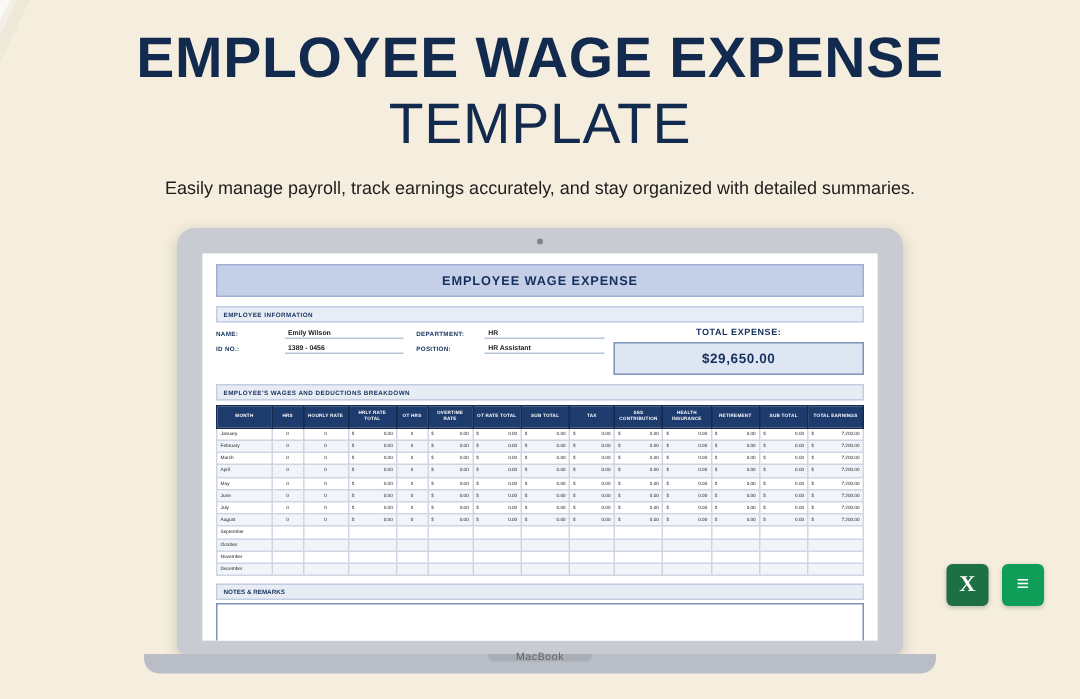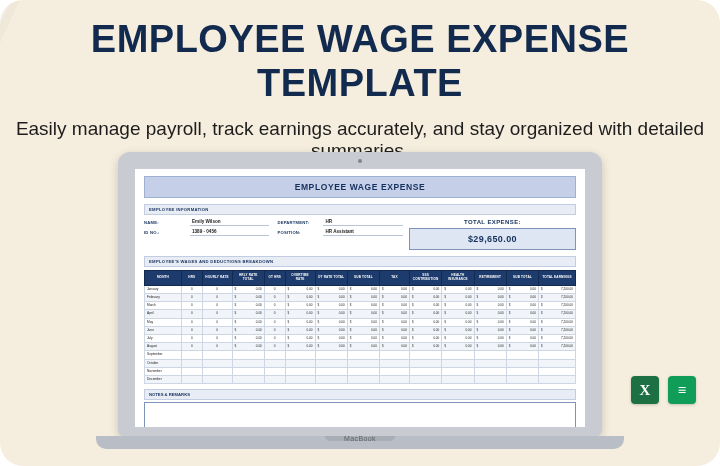--- a/index.html
+++ b/index.html
@@ -7,46 +7,45 @@
     margin: 0; padding: 0;
     width: 720px; height: 466px;
     overflow: hidden;
     font-family: "Liberation Sans", sans-serif;
   }
   #page {
     position: relative;
     width: 720px; height: 466px;
     background: #f5eede;
     overflow: hidden;
-    border-radius: 23px;
   }
   
   #page .tex {
     position: absolute; inset: 0;
     background:
       linear-gradient(115deg, rgba(255,255,255,0.55) 0 6px, rgba(0,0,0,0) 6px 60px),
       linear-gradient(115deg, rgba(0,0,0,0.025) 0 18px, rgba(0,0,0,0) 18px 120px),
       linear-gradient(115deg, rgba(255,255,255,0.4) 0 10px, rgba(0,0,0,0) 10px 90px);
     pointer-events: none;
   }
   .title-wrap {
     position: absolute; top: 20px; left: 0; width: 720px;
     text-align: center;
   }
   .title-line1 {
     font-size: 38px; font-weight: bold; letter-spacing: 0.5px;
     color: #122a4e; line-height: 1.05; margin: 0;
   }
   .title-line2 {
-    font-size: 38px; font-weight: bold; letter-spacing: 0.5px;
+    font-size: 38px; font-weight: normal; letter-spacing: 0.5px;
     color: #122a4e; line-height: 1.05; margin: 4px 0 12px 0;
   }
   .subtitle {
     position: absolute; top: 118px; left: 0; width: 720px;
-    text-align: center; font-size: 19px; color: #1d1d1d;
+    text-align: center; font-size: 12px; color: #1d1d1d;
   }
 
   
   #laptop {
     position: absolute; left: 118px; top: 152px;
     width: 484px; height: 300px;
   }
   .lid {
     position: absolute; left: 0; top: 0;
     width: 484px; height: 284px;

